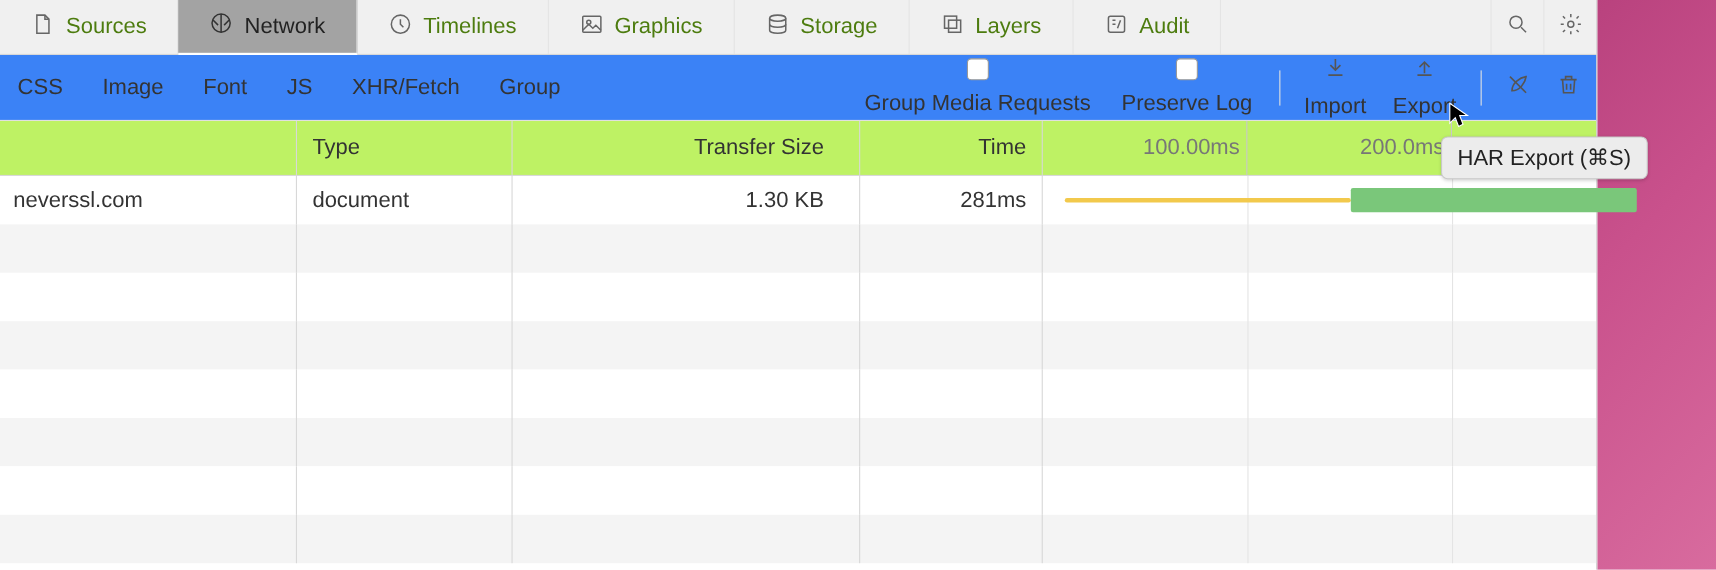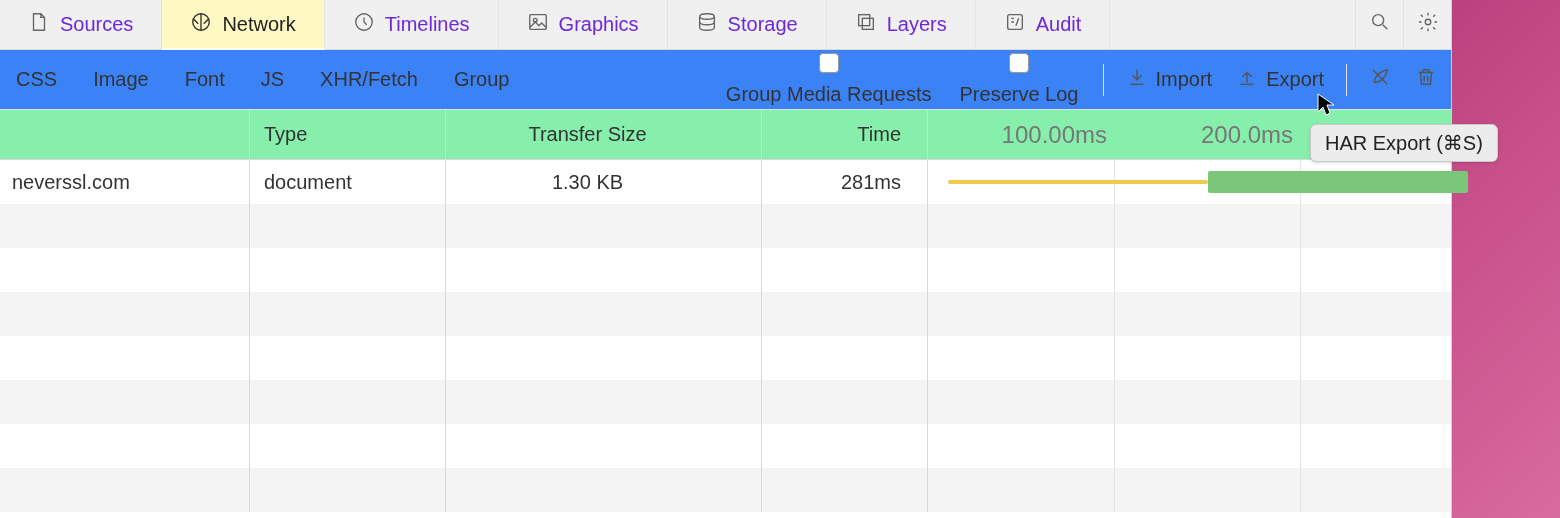--- a/index.html
+++ b/index.html
@@ -4,50 +4,50 @@
 <style>
   * { box-sizing: border-box; margin: 0; padding: 0; }
   html, body { width: 1560px; height: 518px; font-family: -apple-system, "Helvetica Neue", Arial, sans-serif; font-size: 20px; color: #333; overflow: hidden; }
   body { display: flex; }
 
   .app { width: 1452px; height: 518px; background: #fff; position: relative; border-right: 1px solid #d0d0d0; }
   .desktop-edge { flex: 1; height: 518px; background: linear-gradient(135deg, #b9427e 0%, #c9518c 40%, #d86b9e 100%); }
 
   
   .tabbar { display: flex; align-items: stretch; height: 50px; background: #f0f0f0; border-bottom: 1px solid #d8d8d8; }
-  .tab { display: flex; align-items: center; gap: 10px; padding: 0 28px; color: #6d28d9; cursor: default; border-right: 1px solid #e4e4e4; white-space: nowrap; }
-  .tab.active { background: #fef9c3; border-bottom: 2px solid #fff; margin-bottom: -1px; color: #222; }
+  .tab { display: flex; align-items: center; gap: 10px; padding: 0 28px; color: #4d7c0f; cursor: default; border-right: 1px solid #e4e4e4; white-space: nowrap; }
+  .tab.active { background: #a3a3a3; border-bottom: 2px solid #fff; margin-bottom: -1px; color: #222; }
   .tab svg { width: 22px; height: 22px; stroke: #666; fill: none; stroke-width: 1.5; }
   .tab.active svg { stroke: #333; }
   .tabbar-spacer { flex: 1; }
   .tabbar .iconbtn { width: 48px; display: flex; align-items: center; justify-content: center; border-left: 1px solid #e4e4e4; }
   .tabbar .iconbtn svg { width: 22px; height: 22px; stroke: #666; fill: none; stroke-width: 1.5; }
 
   
   .toolbar { display: flex; align-items: center; height: 60px; padding: 0 4px 0 0; border-bottom: 1px solid #e0e0e0; background: #3b82f6; gap: 4px; }
   .filter { padding: 0 16px; color: #333; white-space: nowrap; cursor: default; }
   .toolbar-spacer { flex: 1; }
   .chk { display: flex; align-items: center; gap: 10px; padding: 0 12px; color: #333; white-space: nowrap; flex-direction: column; }
   .chk .box { width: 20px; height: 20px; border: 1.5px solid #999; border-radius: 4px; background: #fff; }
   .divider { width: 1px; height: 32px; background: #e2e2e2; margin: 0 8px; }
-  .tbtn { display: flex; align-items: center; gap: 8px; padding: 0 10px; color: #333; white-space: nowrap; }
+  .tbtn { display: flex; align-items: center; gap: 8px; padding: 0 10px; color: #333; white-space: nowrap; flex-direction: column; }
   .tbtn svg, .ticon svg { width: 22px; height: 22px; stroke: #555; fill: none; stroke-width: 1.6; }
   .ticon { padding: 0 10px; display:flex; align-items:center; }
 
   
-  .thead { display: flex; height: 50px; background: #86efac; border-bottom: 1px solid #d8d8d8; align-items: center; font-weight: 400; color: #333; }
-  .col-name   { width: 250px; padding-left: 12px; border-right: 1px solid #d8d8d8; height:100%; display:flex; align-items:center;}
+  .thead { display: flex; height: 50px; background: #bef264; border-bottom: 1px solid #d8d8d8; align-items: center; font-weight: 400; color: #333; }
+  .col-name   { width: 270px; padding-left: 12px; border-right: 1px solid #d8d8d8; height:100%; display:flex; align-items:center;}
   .col-type   { width: 196px; padding-left: 14px; border-right: 1px solid #d8d8d8; height:100%; display:flex; align-items:center;}
-  .col-size   { width: 316px; padding-right: 32px; justify-content: center; border-right: 1px solid #d8d8d8; height:100%; display:flex; align-items:center;}
-  .col-time   { width: 166px; padding-right: 26px; justify-content: flex-end; border-right: 1px solid #d8d8d8; height:100%; display:flex; align-items:center;}
+  .col-size   { width: 316px; padding-right: 32px; justify-content: flex-end; border-right: 1px solid #d8d8d8; height:100%; display:flex; align-items:center;}
+  .col-time   { width: 166px; padding-right: 14px; justify-content: flex-end; border-right: 1px solid #d8d8d8; height:100%; display:flex; align-items:center;}
   .col-wf     { flex: 1; height:100%; position: relative; }
 
   
   .wf-tick { position: absolute; top: 0; bottom: 0; border-right: 1px solid #c8c8c8; display:flex; align-items:center; }
-  .wf-tick span { position:absolute; right:6px; color:#777; font-size:24px; }
+  .wf-tick span { position:absolute; right:6px; color:#777; font-size:20px; }
 
   
   .rows { position: relative; }
   .row  { display: flex; height: 44px; align-items: center; background:#fff; }
   .row:nth-child(even){ background:#f4f4f4; }
   .row .col-name  { overflow:hidden; white-space:nowrap; }
   .row .col-type  { }
   .row .col-size  { }
   .row .col-time  { }
   .row .col-wf    { position: relative; height: 100%; }

